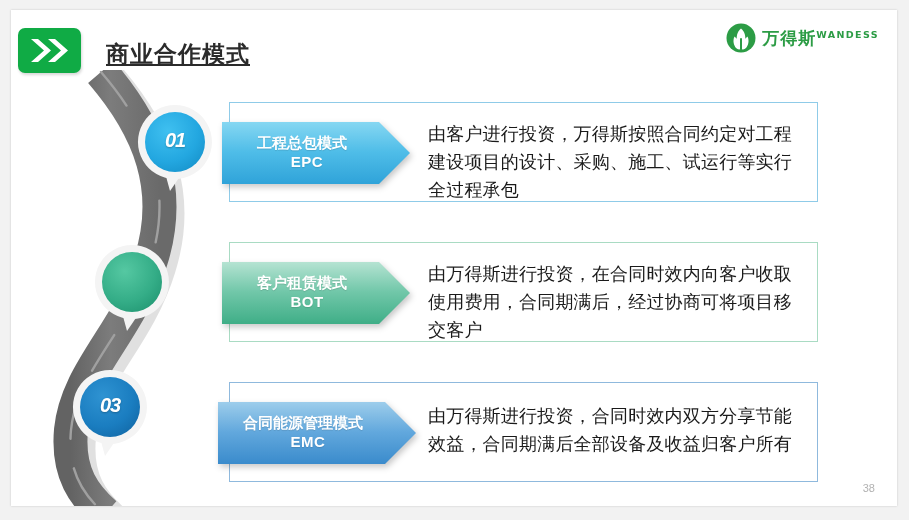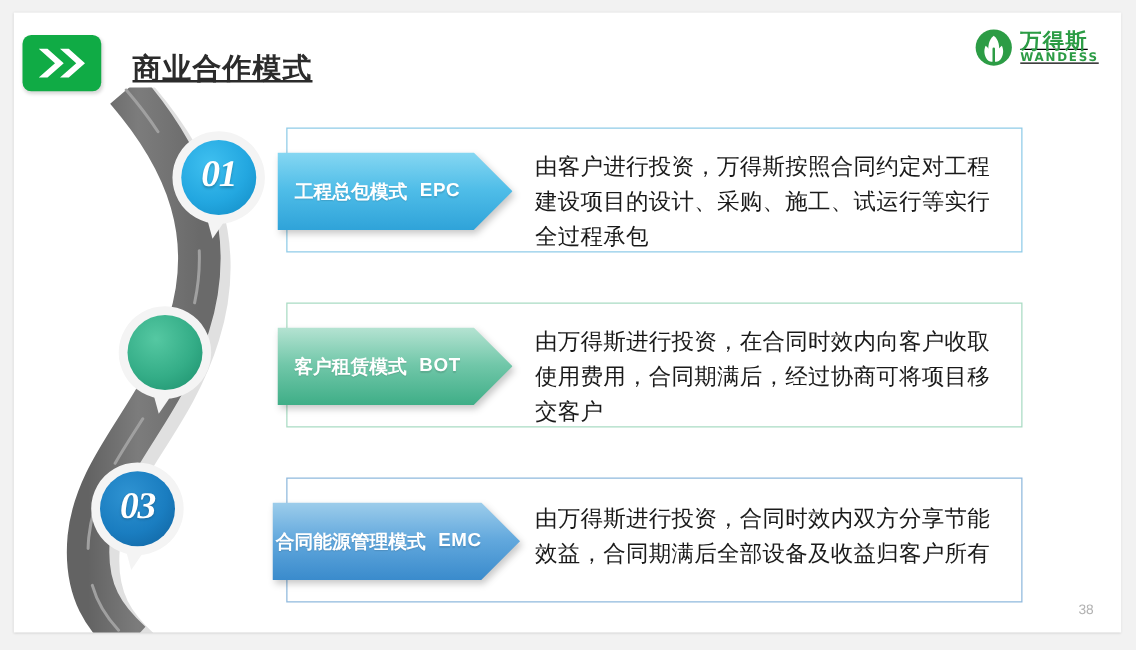--- a/index.html
+++ b/index.html
@@ -56,24 +56,23 @@
   #brand-logo {
     position: absolute;
     right: 18px; top: 12px;
     display: flex;
     align-items: center;
     gap: 6px;
   }
   #brand-mark { display:block; }
   #brand-text-wrap {
     display: flex;
-    flex-direction: column;
+    flex-direction: row;
     justify-content: flex-end;
     line-height: 1;
-    text-decoration: underline;
   }
   #brand-name-cn {
     font-size: 17px;
     font-weight: bold;
     color: #2c9c45;
     letter-spacing: 1px;
   }
   #brand-name-en {
     font-size: 9.5px;
     font-weight: bold;
@@ -104,21 +103,21 @@
     position: absolute;
     height: 62px;
     filter: drop-shadow(2px 3px 3px rgba(0,0,0,0.22));
   }
   .step-ribbon svg { display: block; }
   .ribbon-label {
     position: absolute;
     left: 0; top: 0;
     width: 100%; height: 100%;
     display: flex;
-    flex-direction: row;
+    flex-direction: column;
     align-items: center;
     justify-content: center;
     color: #ffffff;
     font-size: 15px;
     font-weight: bold;
     line-height: 1.25;
     pointer-events: none;
     padding-right: 28px;
     box-sizing: border-box;
     text-shadow: 0 1px 1px rgba(0,0,0,0.12);
@@ -146,24 +145,24 @@
   }
   .step-pin svg { display: block; }
   .pin-number {
     position: absolute;
     left: 0; top: 0;
     width: 78px; height: 74px;
     display: flex;
     align-items: center;
     justify-content: center;
     color: #ffffff;
-    font-family: Liberation Serif, serif;
+    font-family: Liberation Sans, sans-serif;
     font-style: italic;
     font-weight: bold;
-    font-size: 30px;
+    font-size: 20px;
     letter-spacing: -1px;
     pointer-events: none;
     text-shadow: 0 1px 2px rgba(0,0,0,0.25);
   }
 
   
   #page-number {
     position: absolute;
     right: 22px; bottom: 12px;
     font-size: 11px;

